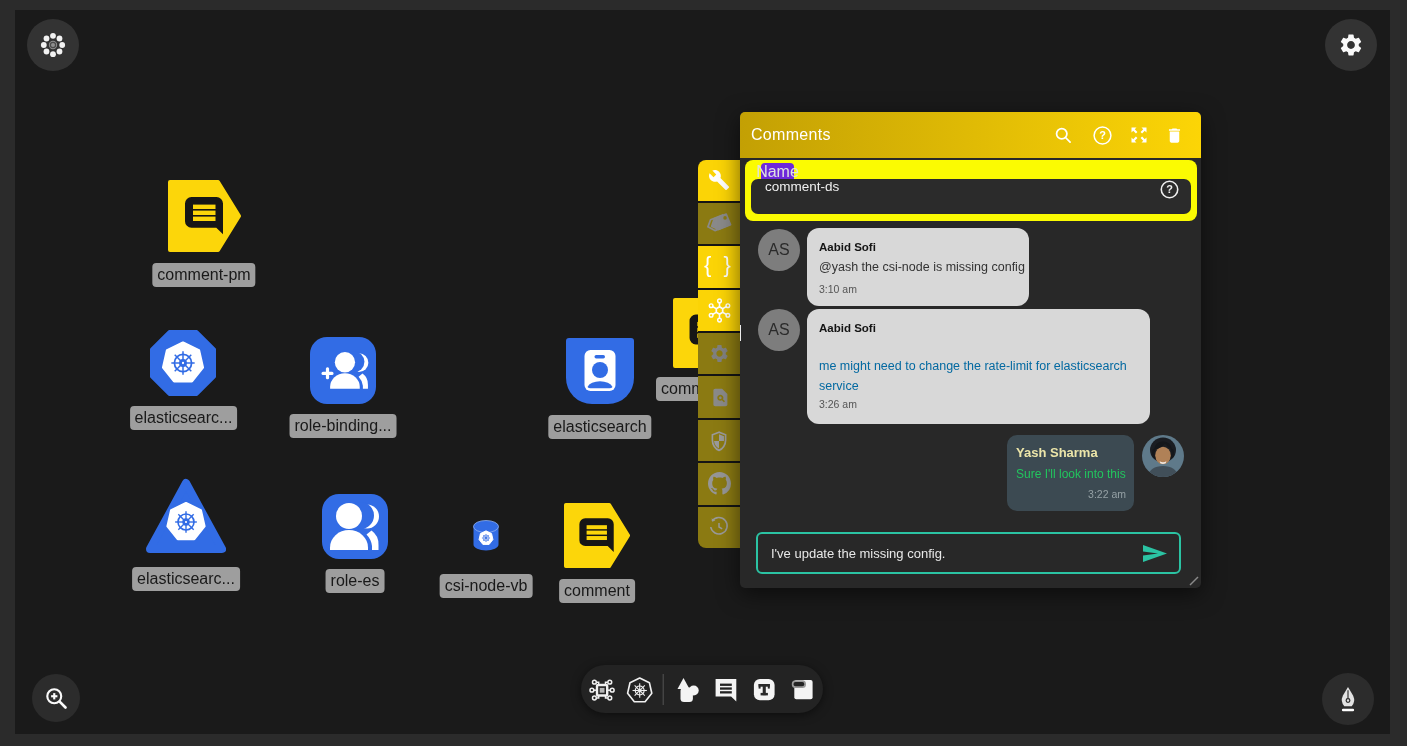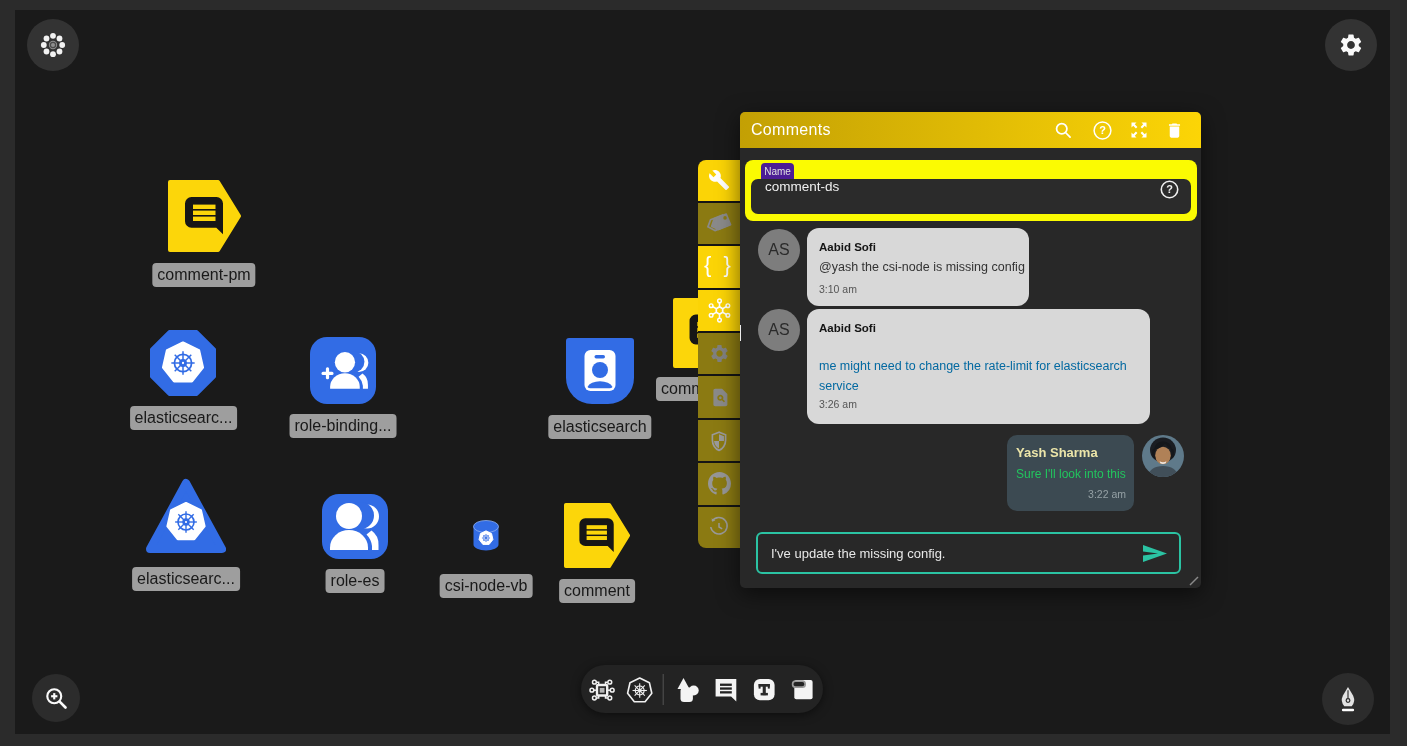--- a/index.html
+++ b/index.html
@@ -231,21 +231,21 @@
     </g>
 
     <g>
       <rect x="213.3" y="15.1" width="18.3" height="19.2" rx="2" fill="#f4f4f4"></rect>
       <rect x="211.6" y="16.2" width="12.6" height="6" rx="3" fill="#232323" stroke="#9a9a9a" stroke-width="1.7"></rect>
     </g>
   </svg>
 
   <div class="abs" style="left:725px;top:102px;width:461px;height:476px;background:#282828;border-radius:5px;box-shadow:0 6px 22px rgba(0,0,0,.55);z-index:10;">
 
-    <div style="height:36px;background:linear-gradient(90deg,#c3a004,#fcd506);border-radius:5px 5px 0 0;display:flex;align-items:center;padding:0 0 0 11px;">
+    <div style="height:46px;background:linear-gradient(90deg,#c3a004,#fcd506);border-radius:5px 5px 0 0;display:flex;align-items:center;padding:0 0 0 11px;">
       <div style="color:#fff;font-size:16px;letter-spacing:.3px;">Comments</div>
       <div style="margin-left:auto;display:flex;align-items:center;">
         <svg width="20" height="20" viewBox="0 0 24 24" fill="none" stroke="#fff" stroke-width="2.1" style="margin-right:19px;">
             <circle cx="10.5" cy="10.5" r="6.2"></circle>
             <line x1="15.3" y1="15.3" x2="20.5" y2="20.5" stroke-linecap="round"></line>
           </svg>
         <svg width="21" height="21" viewBox="0 0 24 24" style="margin-right:16px;">
             <circle cx="12" cy="12" r="9.6" fill="none" stroke="#fff" stroke-width="1.7"></circle>
             <text x="12" y="16.4" text-anchor="middle" fill="#fff" font-size="12.5" font-family="Liberation Sans" font-weight="bold">?</text>
           </svg>
@@ -255,21 +255,21 @@
             <path d="M3 21 v-6 L5.1 17.1 l3.2-3.2 1.8 1.8 L6.9 18.9 L9 21 z"></path>
             <path d="M21 21 h-6 l2.1-2.1 -3.2-3.2 1.8-1.8 3.2 3.2 L21 15 z"></path>
           </svg>
         <svg width="19" height="21" viewBox="0 0 24 24" fill="#fff" style="margin-right:17px;">
             <path d="M6 19c0 1.1.9 2 2 2h8c1.1 0 2-.9 2-2V7H6v12zM19 4h-3.5l-1-1h-5l-1 1H5v2h14V4z"></path>
           </svg>
       </div>
     </div>
 
     <div style="position:absolute;left:5px;top:48px;width:452px;height:61px;background:#fbfb02;border-radius:8px;">
-      <div style="position:absolute;left:16px;top:3px;width:33px;height:17px;background:#4c1d95;border-radius:4px 4px 0 0;color:#e0e0e0;font-size:10px;display:flex;align-items:center;justify-content:center;">Name</div>
+      <div style="position:absolute;left:16px;top:3px;width:33px;height:17px;background:#6d28d9;border-radius:4px 4px 0 0;color:#e0e0e0;font-size:16px;display:flex;align-items:center;justify-content:center;">Name</div>
       <div style="position:absolute;left:6px;top:19px;width:440px;height:34.5px;background:#2b2b2b;border-radius:7px;display:flex;padding:0 11px 0 14px;">
         <div style="color:#f0f0f0;font-size:13.5px;">comment-ds</div>
         <svg style="margin-left:auto" width="21" height="21" viewBox="0 0 24 24">
             <circle cx="12" cy="12" r="9.4" fill="none" stroke="#efefef" stroke-width="1.8"></circle>
             <text x="12" y="16.3" text-anchor="middle" fill="#efefef" font-size="12.5" font-family="Liberation Sans" font-weight="bold">?</text>
           </svg>
       </div>
     </div>
 
     <div style="position:absolute;left:18px;top:117px;width:42px;height:42px;border-radius:50%;background:#7d7d7d;color:#2b2b2b;font-size:16px;display:flex;align-items:center;justify-content:center;">AS</div>

